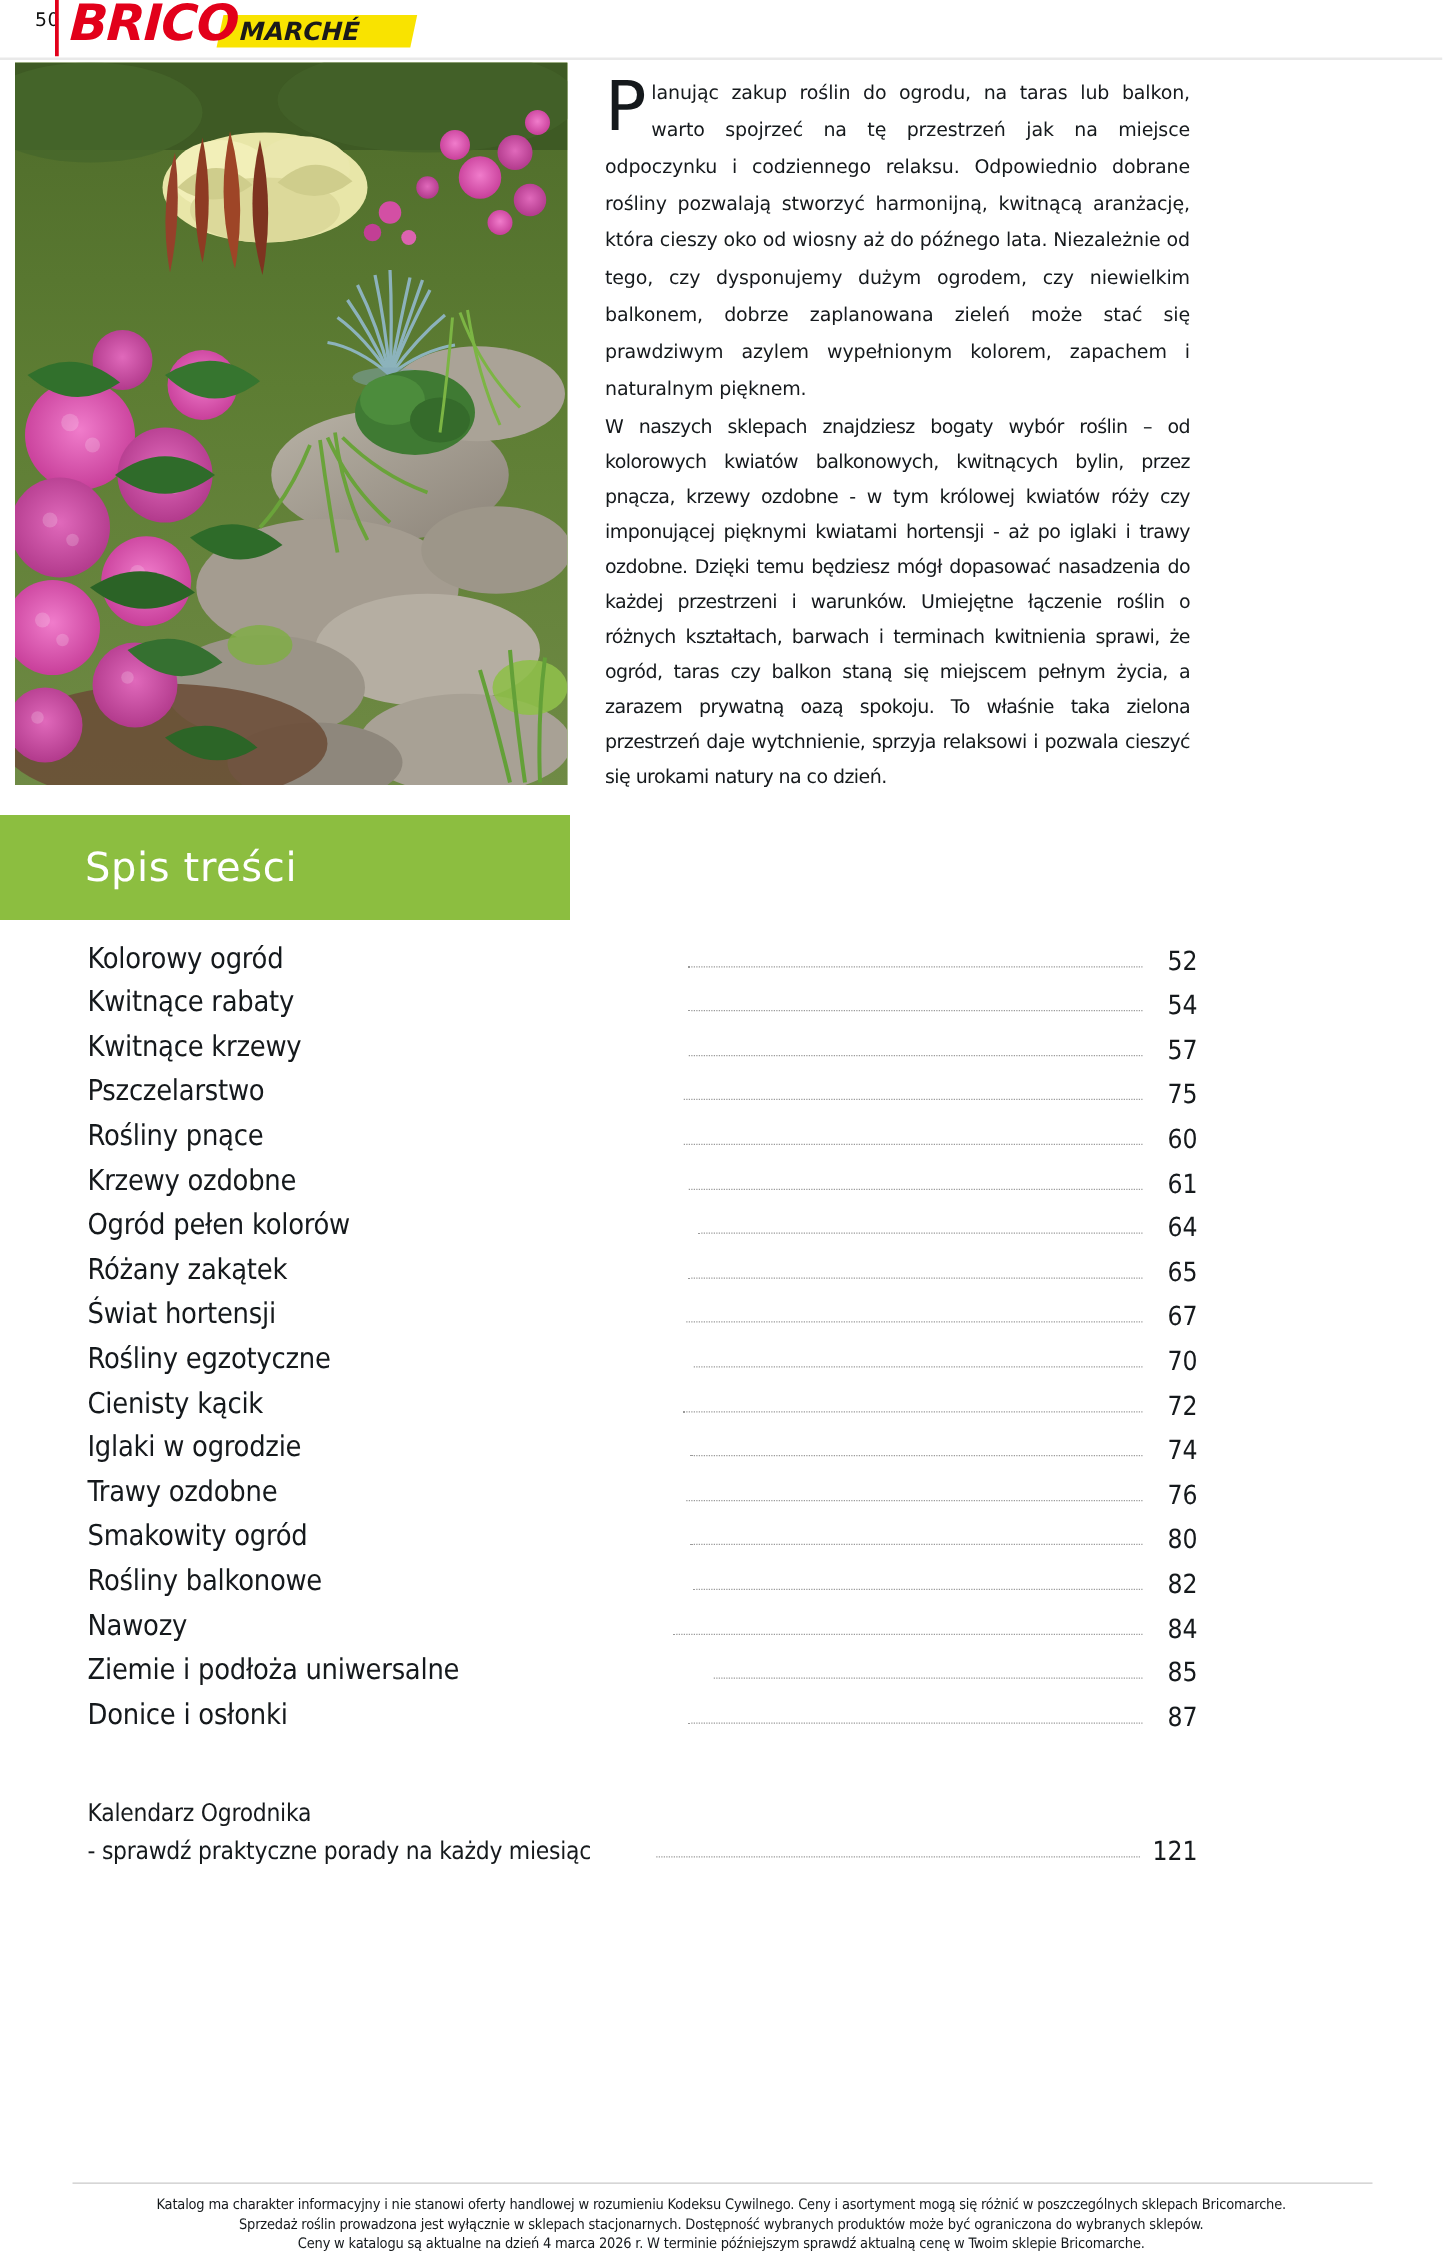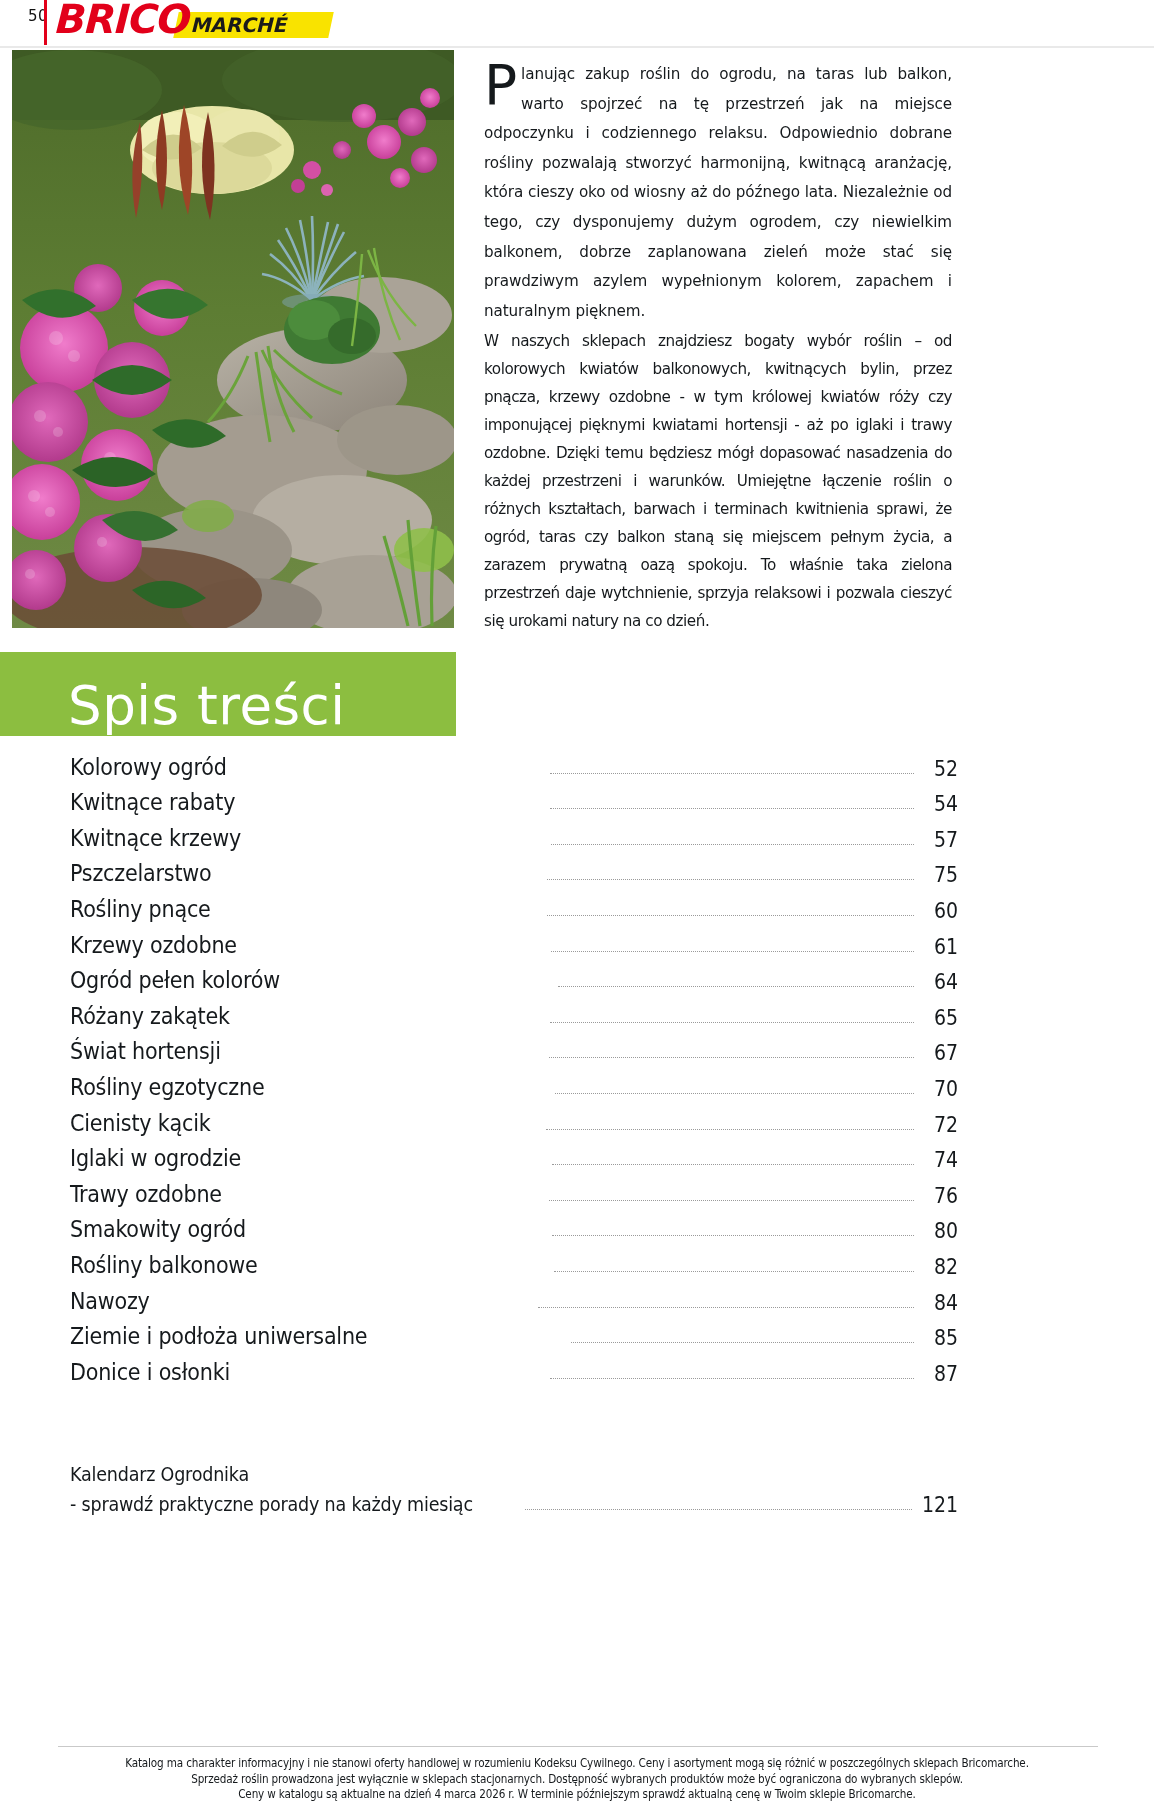--- a/index.html
+++ b/index.html
@@ -95,25 +95,24 @@
   }
 
   
   .toc-banner{
     position:absolute;left:0px;top:652px;width:456px;height:84px;
     background:#8cbe40;
   }
   .toc-banner-title{
     position:absolute;left:68px;top:10px;
     font-family:"DejaVu Sans", sans-serif;
-    font-size:53px;line-height:64px;
+    font-size:32px;line-height:64px;
     color:#ffffff;
     letter-spacing:0.5px;
     font-weight:400;
-    margin-top:12px;
   }
 
   
   .toc{
     position:absolute;left:70px;top:652px;width:888px;
   }
   .toc-row{
     display:flex;align-items:flex-end;
     height:35.6px;
   }
@@ -136,21 +135,21 @@
     font-family:"DejaVu Sans Condensed","DejaVu Sans", sans-serif;
     font-size:21px;
     color:#15191c;
     min-width:34px;
     text-align:right;
     padding-bottom:1px;
   }
 
   
   .toc-extra{
-    position:absolute;left:70px;top:1435px;width:888px;margin-top:24px;
+    position:absolute;left:70px;top:1435px;width:888px;
   }
   .toc-extra-line1{
     font-family:"DejaVu Sans Condensed","DejaVu Sans", sans-serif;
     font-size:19.5px;color:#15191c;letter-spacing:-0.2px;
     line-height:32px;
   }
   .toc-extra-row{
     display:flex;align-items:flex-end;margin-top:2px;
   }
   .toc-extra-label{

